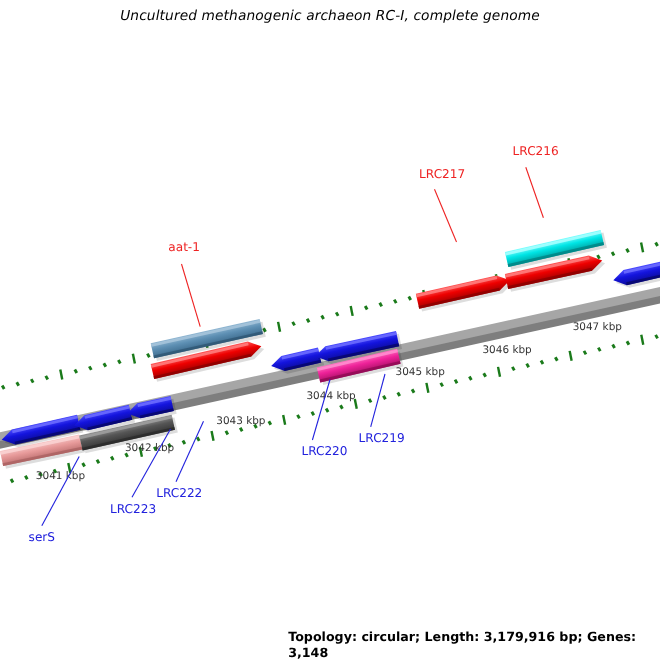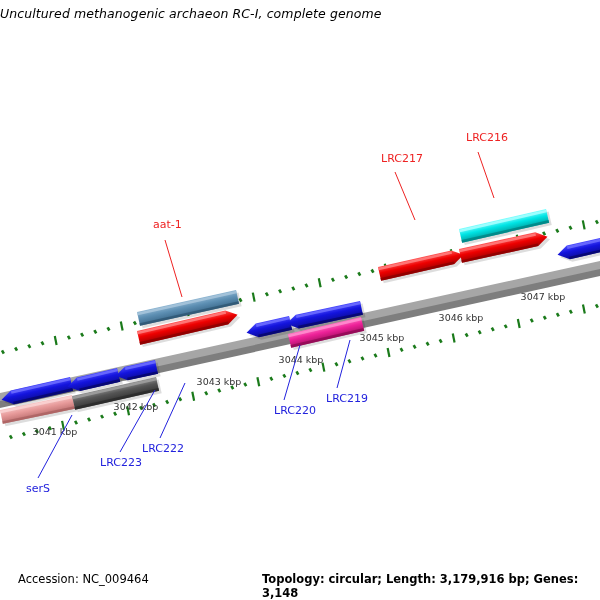--- a/index.html
+++ b/index.html
@@ -3,21 +3,21 @@
 <meta charset="utf-8">
 <style>
   html,body{margin:0;padding:0;}
   body{
     width:600px;height:600px;background:#ffffff;overflow:hidden;
     font-family:"DejaVu Sans","Liberation Sans",sans-serif;
     position:relative;
   }
   #stage{position:absolute;left:0;top:0;width:600px;height:600px;}
   .title{
-    position:absolute;left:0;top:6px;width:600px;text-align:left;
+    position:absolute;left:0;top:6px;width:600px;text-align:center;
     font-style:italic;font-size:12.5px;color:#000;letter-spacing:.1px;
   }
   .footer-left{
     position:absolute;left:18px;top:572px;font-size:11.5px;color:#000;
   }
   .footer-right{
     position:absolute;left:262px;top:572px;font-size:11.5px;color:#000;font-weight:bold;
   }
   svg{position:absolute;left:0;top:0;}
   .tick-label{font-size:9.5px;fill:#333333;font-family:"DejaVu Sans","Liberation Sans",sans-serif;}
@@ -283,16 +283,15 @@
         <text x="100" y="466" class="lbl-blue">LRC223</text>
         <text x="142" y="452" class="lbl-blue">LRC222</text>
         <text x="274" y="414" class="lbl-blue">LRC220</text>
         <text x="326" y="402" class="lbl-blue">LRC219</text>
         <text x="153" y="228" class="lbl-red">aat-1</text>
         <text x="381" y="162" class="lbl-red">LRC217</text>
         <text x="466" y="141" class="lbl-red">LRC216</text>
       </g>
   </svg>
 
-  <div class="footer-left">Accession: NC_009464</div>
   <div class="footer-right">Topology: circular; Length: 3,179,916 bp; Genes: 3,148</div>
 
 </div>
 
 </body></html>

